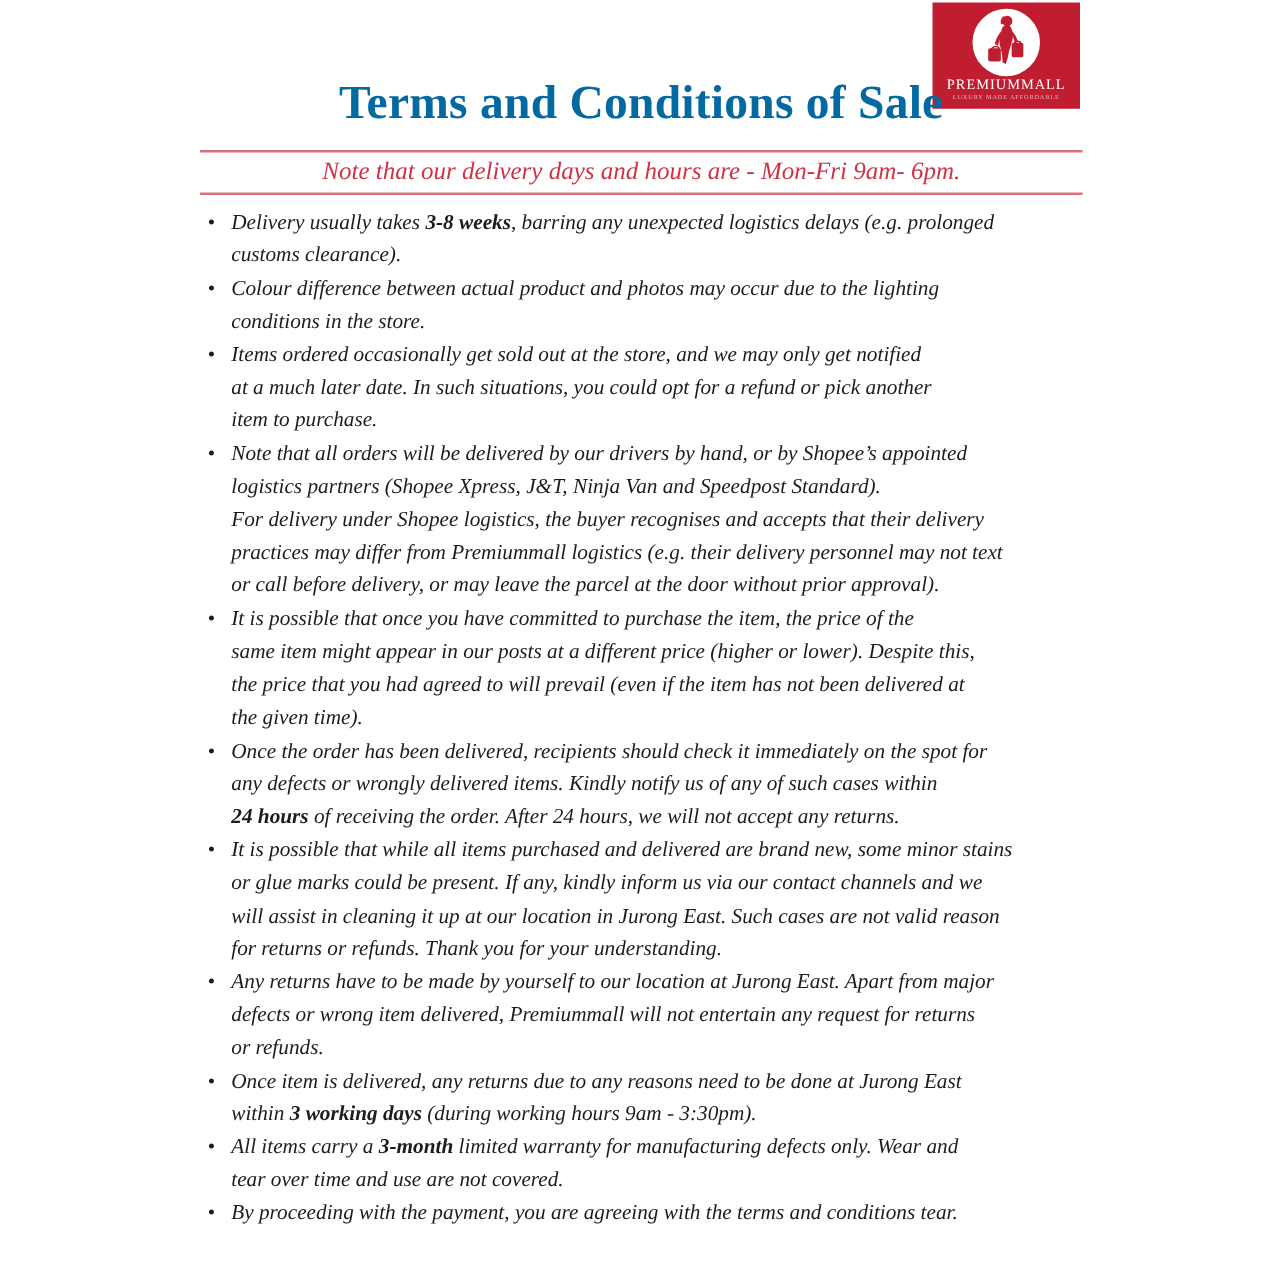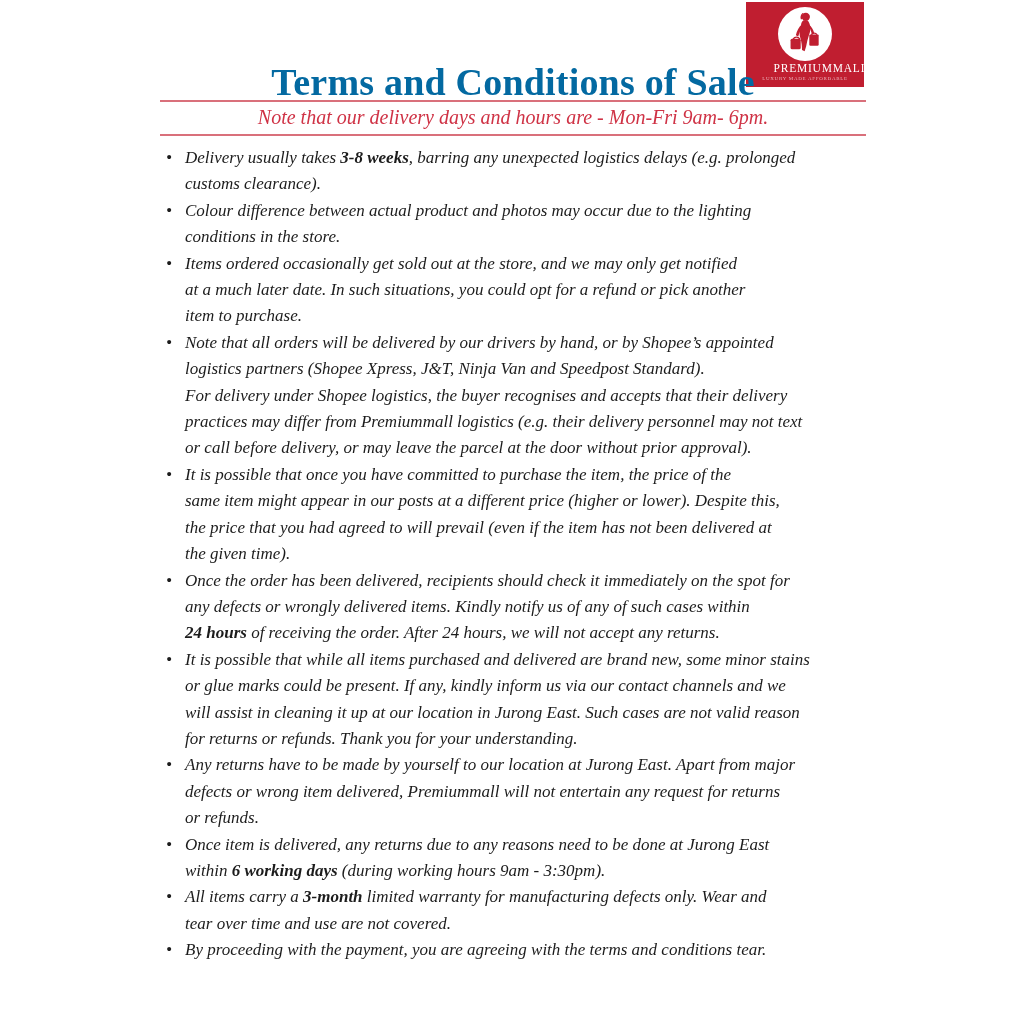--- a/index.html
+++ b/index.html
@@ -25,39 +25,40 @@
   .logo-circle{
     position:absolute;left:50%;top:5px;transform:translateX(-50%);
     width:54px;height:54px;border-radius:50%;
     background:#ffffff;
     display:flex;align-items:center;justify-content:center;
   }
   .logo-circle svg{display:block;}
   .logo-name{
     position:absolute;bottom:13px;left:0;width:100%;
     text-align:center;color:#ffffff;
-    font-size:11.5px;letter-spacing:0.8px;line-height:1;padding-left:16px;
+    font-size:11.5px;letter-spacing:0.8px;line-height:1;
   }
   .logo-tagline{
     position:absolute;bottom:6px;left:0;width:100%;
     text-align:center;color:#e9b3ba;
     font-size:5px;letter-spacing:0.7px;line-height:1;
   }
   
   .content{
     position:absolute;left:160px;top:0;width:706px;
   }
   .title{
     margin:64px 0 0 0;
     text-align:center;
     font-size:38px;font-weight:bold;color:#0369a1;
     line-height:36px;
     letter-spacing:0.2px;
   }
   .note-band{
+    margin-top:20px;
     border-top:2px solid var(--rule-red);
     border-bottom:2px solid var(--rule-red);
     padding:4px 0 5px 0;
     text-align:center;
   }
   .note-text{
     font-style:italic;
     font-size:20px;
     color:var(--note-red);
   }
@@ -153,21 +154,21 @@
           <div class="term-line"><span>will assist in cleaning it up at our location in Jurong East. Such cases are not valid reason</span></div>
           <div class="term-line"><span>for returns or refunds. Thank you for your understanding.</span></div>
         </li>
         <li>
           <div class="term-line"><span>Any returns have to be made by yourself to our location at Jurong East. Apart from major</span></div>
           <div class="term-line"><span>defects or wrong item delivered, Premiummall will not entertain any request for returns</span></div>
           <div class="term-line"><span>or refunds.</span></div>
         </li>
         <li>
           <div class="term-line"><span>Once item is delivered, any returns due to any reasons need to be done at Jurong East</span></div>
-          <div class="term-line"><span>within </span><span class="bold">6 working days</span><span> (during working hours 9am - 3:30pm).</span></div>
+          <div class="term-line"><span>within </span><span class="bold">3 working days</span><span> (during working hours 9am - 3:30pm).</span></div>
         </li>
         <li>
           <div class="term-line"><span>All items carry a </span><span class="bold">3-month</span><span> limited warranty for manufacturing defects only. Wear and</span></div>
           <div class="term-line"><span>tear over time and use are not covered.</span></div>
         </li>
         <li>
           <div class="term-line"><span>By proceeding with the payment, you are agreeing with the terms and conditions tear.</span></div>
         </li>
       </ul>
   </div>

